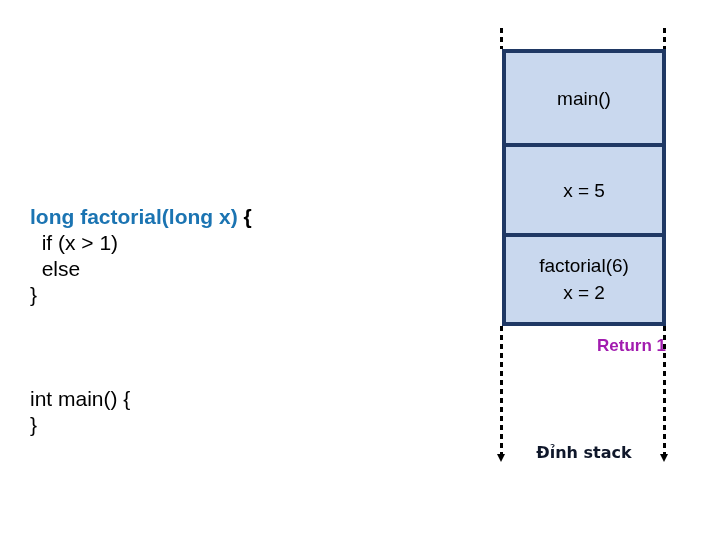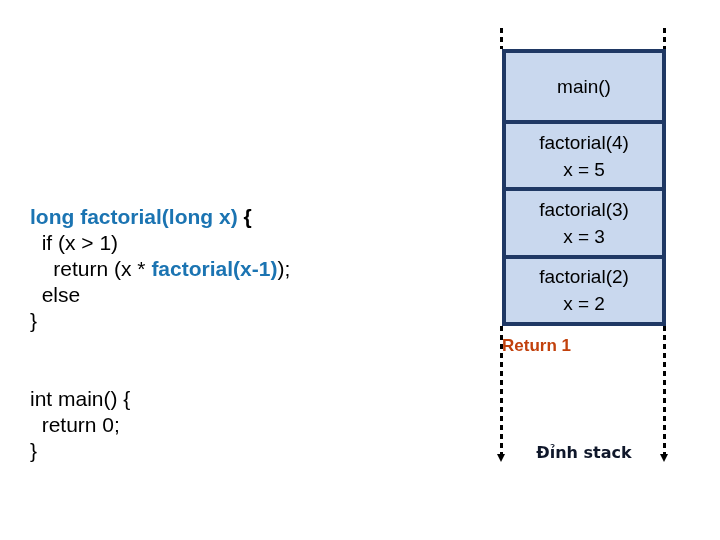--- a/index.html
+++ b/index.html
@@ -84,24 +84,24 @@
     top: 454px;
   }
   .arrow-left-pos  { left: 497px; }
   .arrow-right-pos { left: 660px; }
 
   .return-label {
     position: absolute;
     left: 502px;
     top: 336px;
     width: 164px;
-    text-align: left;
+    text-align: right;
     font-weight: bold;
     font-size: 17px;
-    color: #c2410c;
+    color: #a21caf;
   }
   .stack-top-label {
     position: absolute;
     left: 502px;
     top: 443px;
     width: 164px;
     text-align: center;
     font-weight: bold;
     font-size: 16px;
     font-family: "DejaVu Sans", sans-serif;
@@ -109,52 +109,45 @@
   }
 </style>
 </head>
 <body>
 
 <div class="slide">
 
   <div class="code code-block-1">
     <div class="code-line"><span class="kw">long factorial(long x)</span><span class="bold-black"> {</span></div>
     <div class="code-line">  if (x &gt; 1)</div>
-    <div class="code-line"><span>    return (x * </span><span class="kw">factorial(x-1)</span><span>);</span></div>
     <div class="code-line">  else</div>
     <div class="code-line">}</div>
   </div>
 
   <div class="code code-block-2">
     <div class="code-line">int main() {</div>
-    <div class="code-line">  return 0;</div>
     <div class="code-line">}</div>
   </div>
 
   <div class="dash-v dash-tl"></div>
   <div class="dash-v dash-tr"></div>
   <div class="dash-v dash-bl"></div>
   <div class="dash-v dash-br"></div>
   <div class="arrow-down arrow-left-pos"></div>
   <div class="arrow-down arrow-right-pos"></div>
 
   <div class="stack-box">
     <div class="stack-frame frame-main">
       <div>main()</div>
     </div>
     <div class="stack-frame">
-      <div>factorial(4)</div>
       <div>x = 5</div>
     </div>
     <div class="stack-frame">
-      <div>factorial(3)</div>
-      <div>x = 3</div>
-    </div>
-    <div class="stack-frame">
-      <div>factorial(2)</div>
+      <div>factorial(6)</div>
       <div>x = 2</div>
     </div>
   </div>
 
   <div class="return-label">Return 1</div>
   <div class="stack-top-label">Đỉnh stack</div>
 
 </div>
 
 </body></html>

